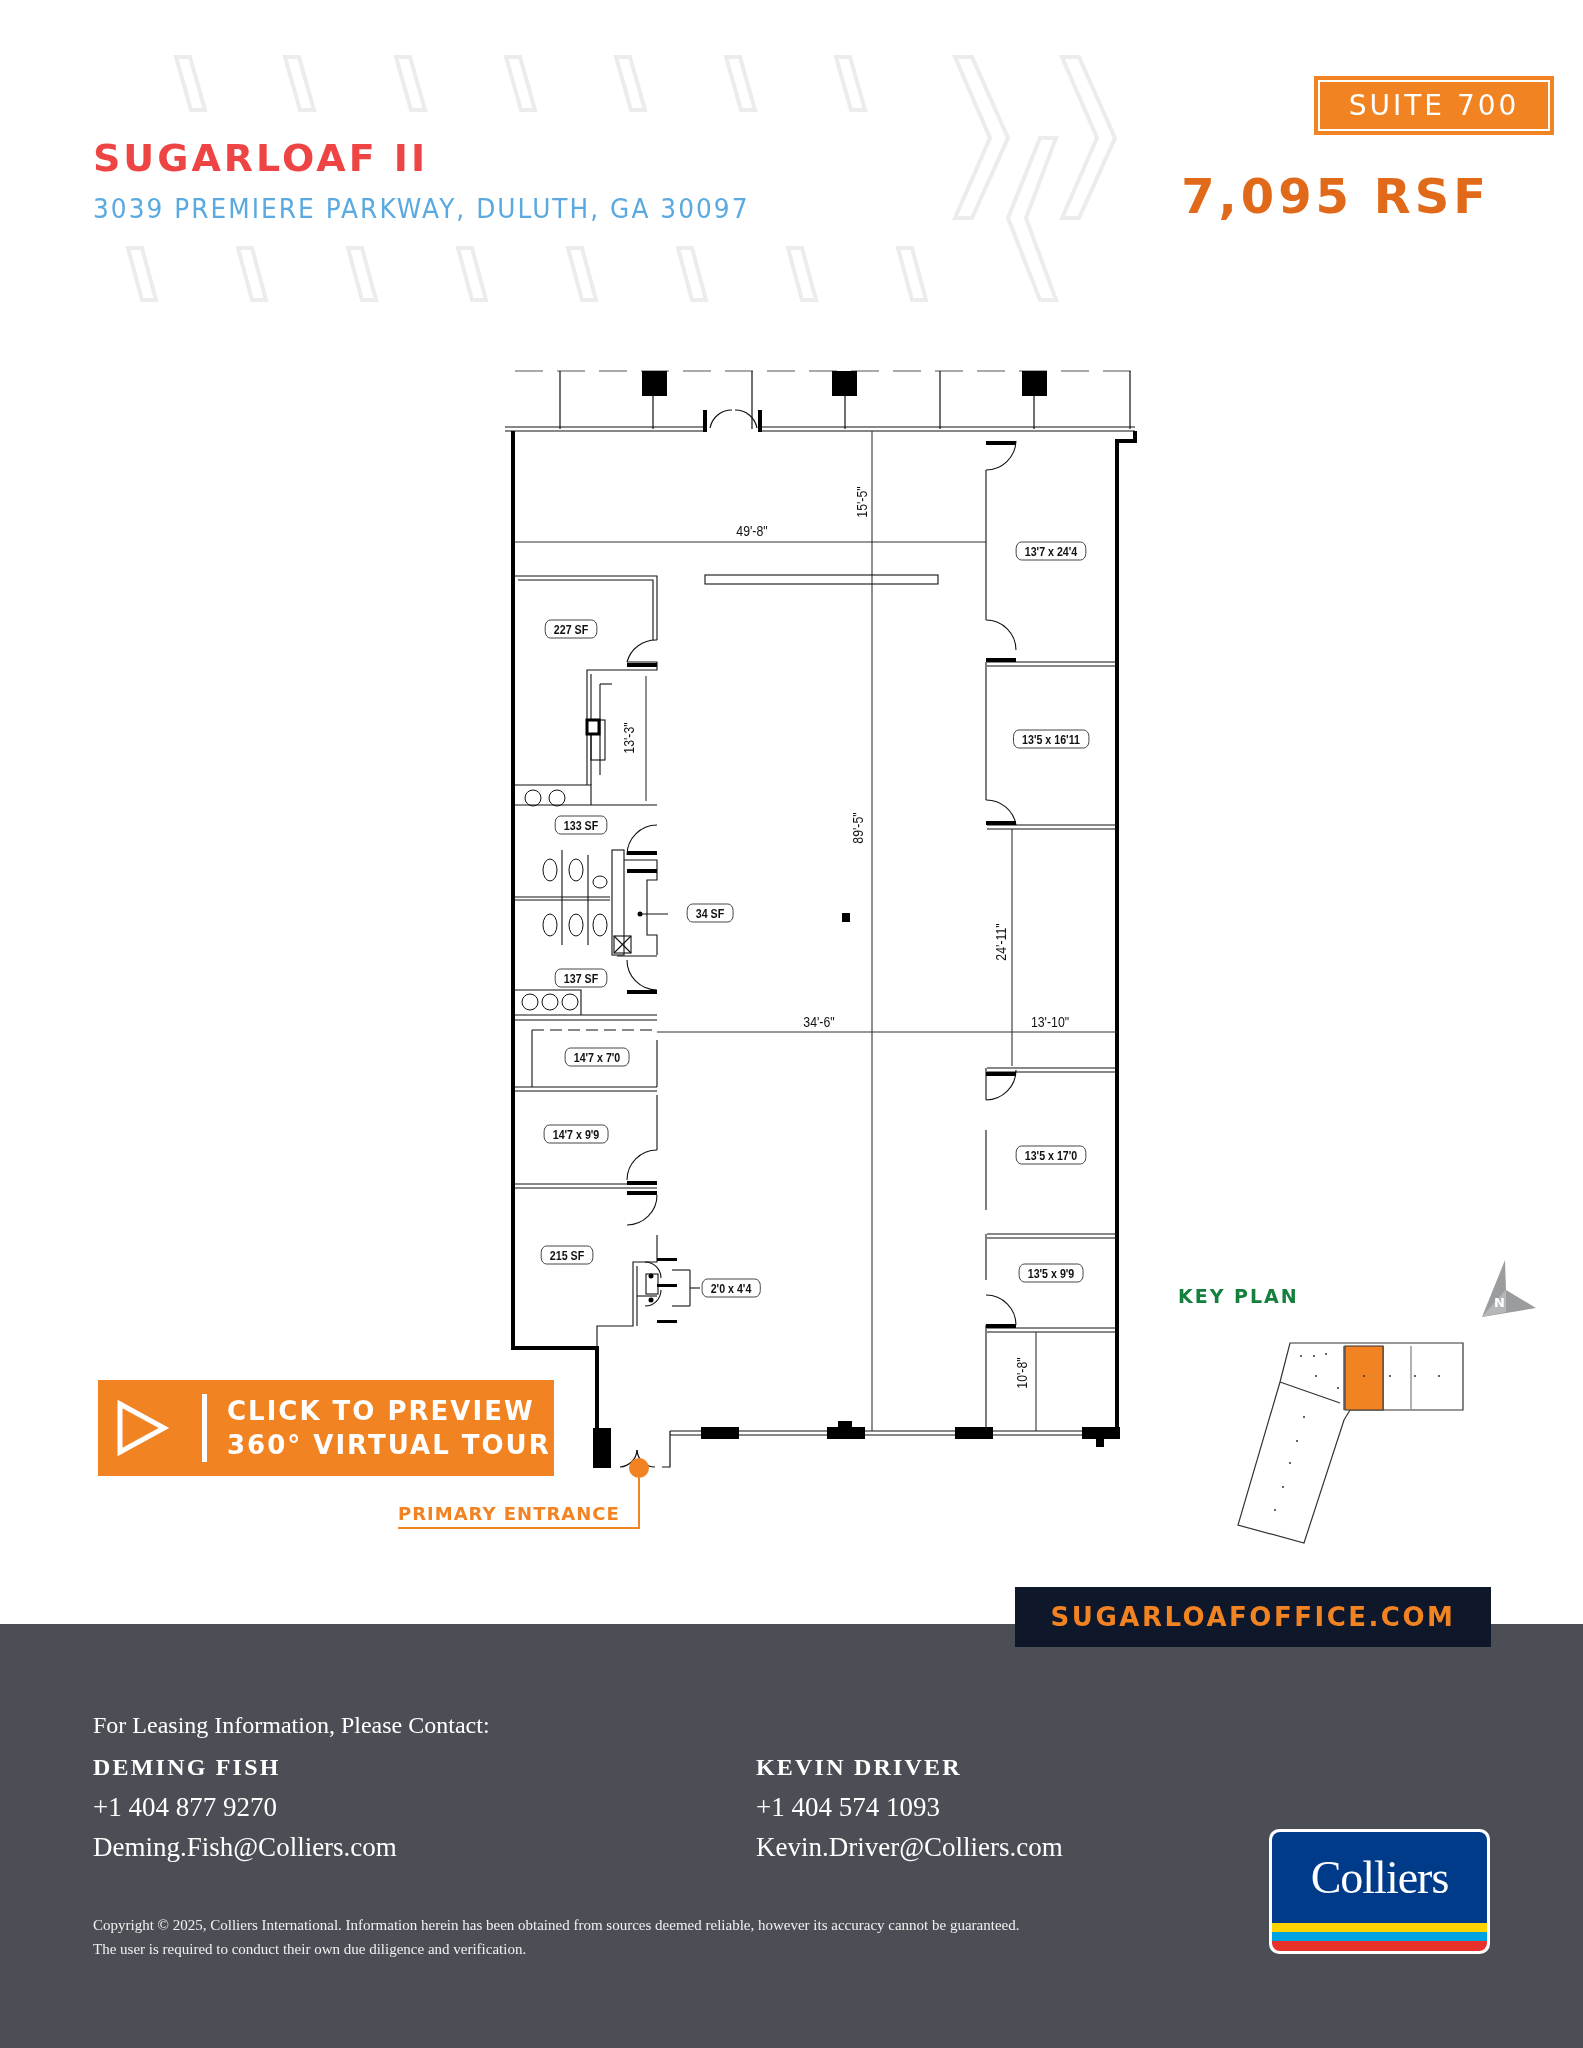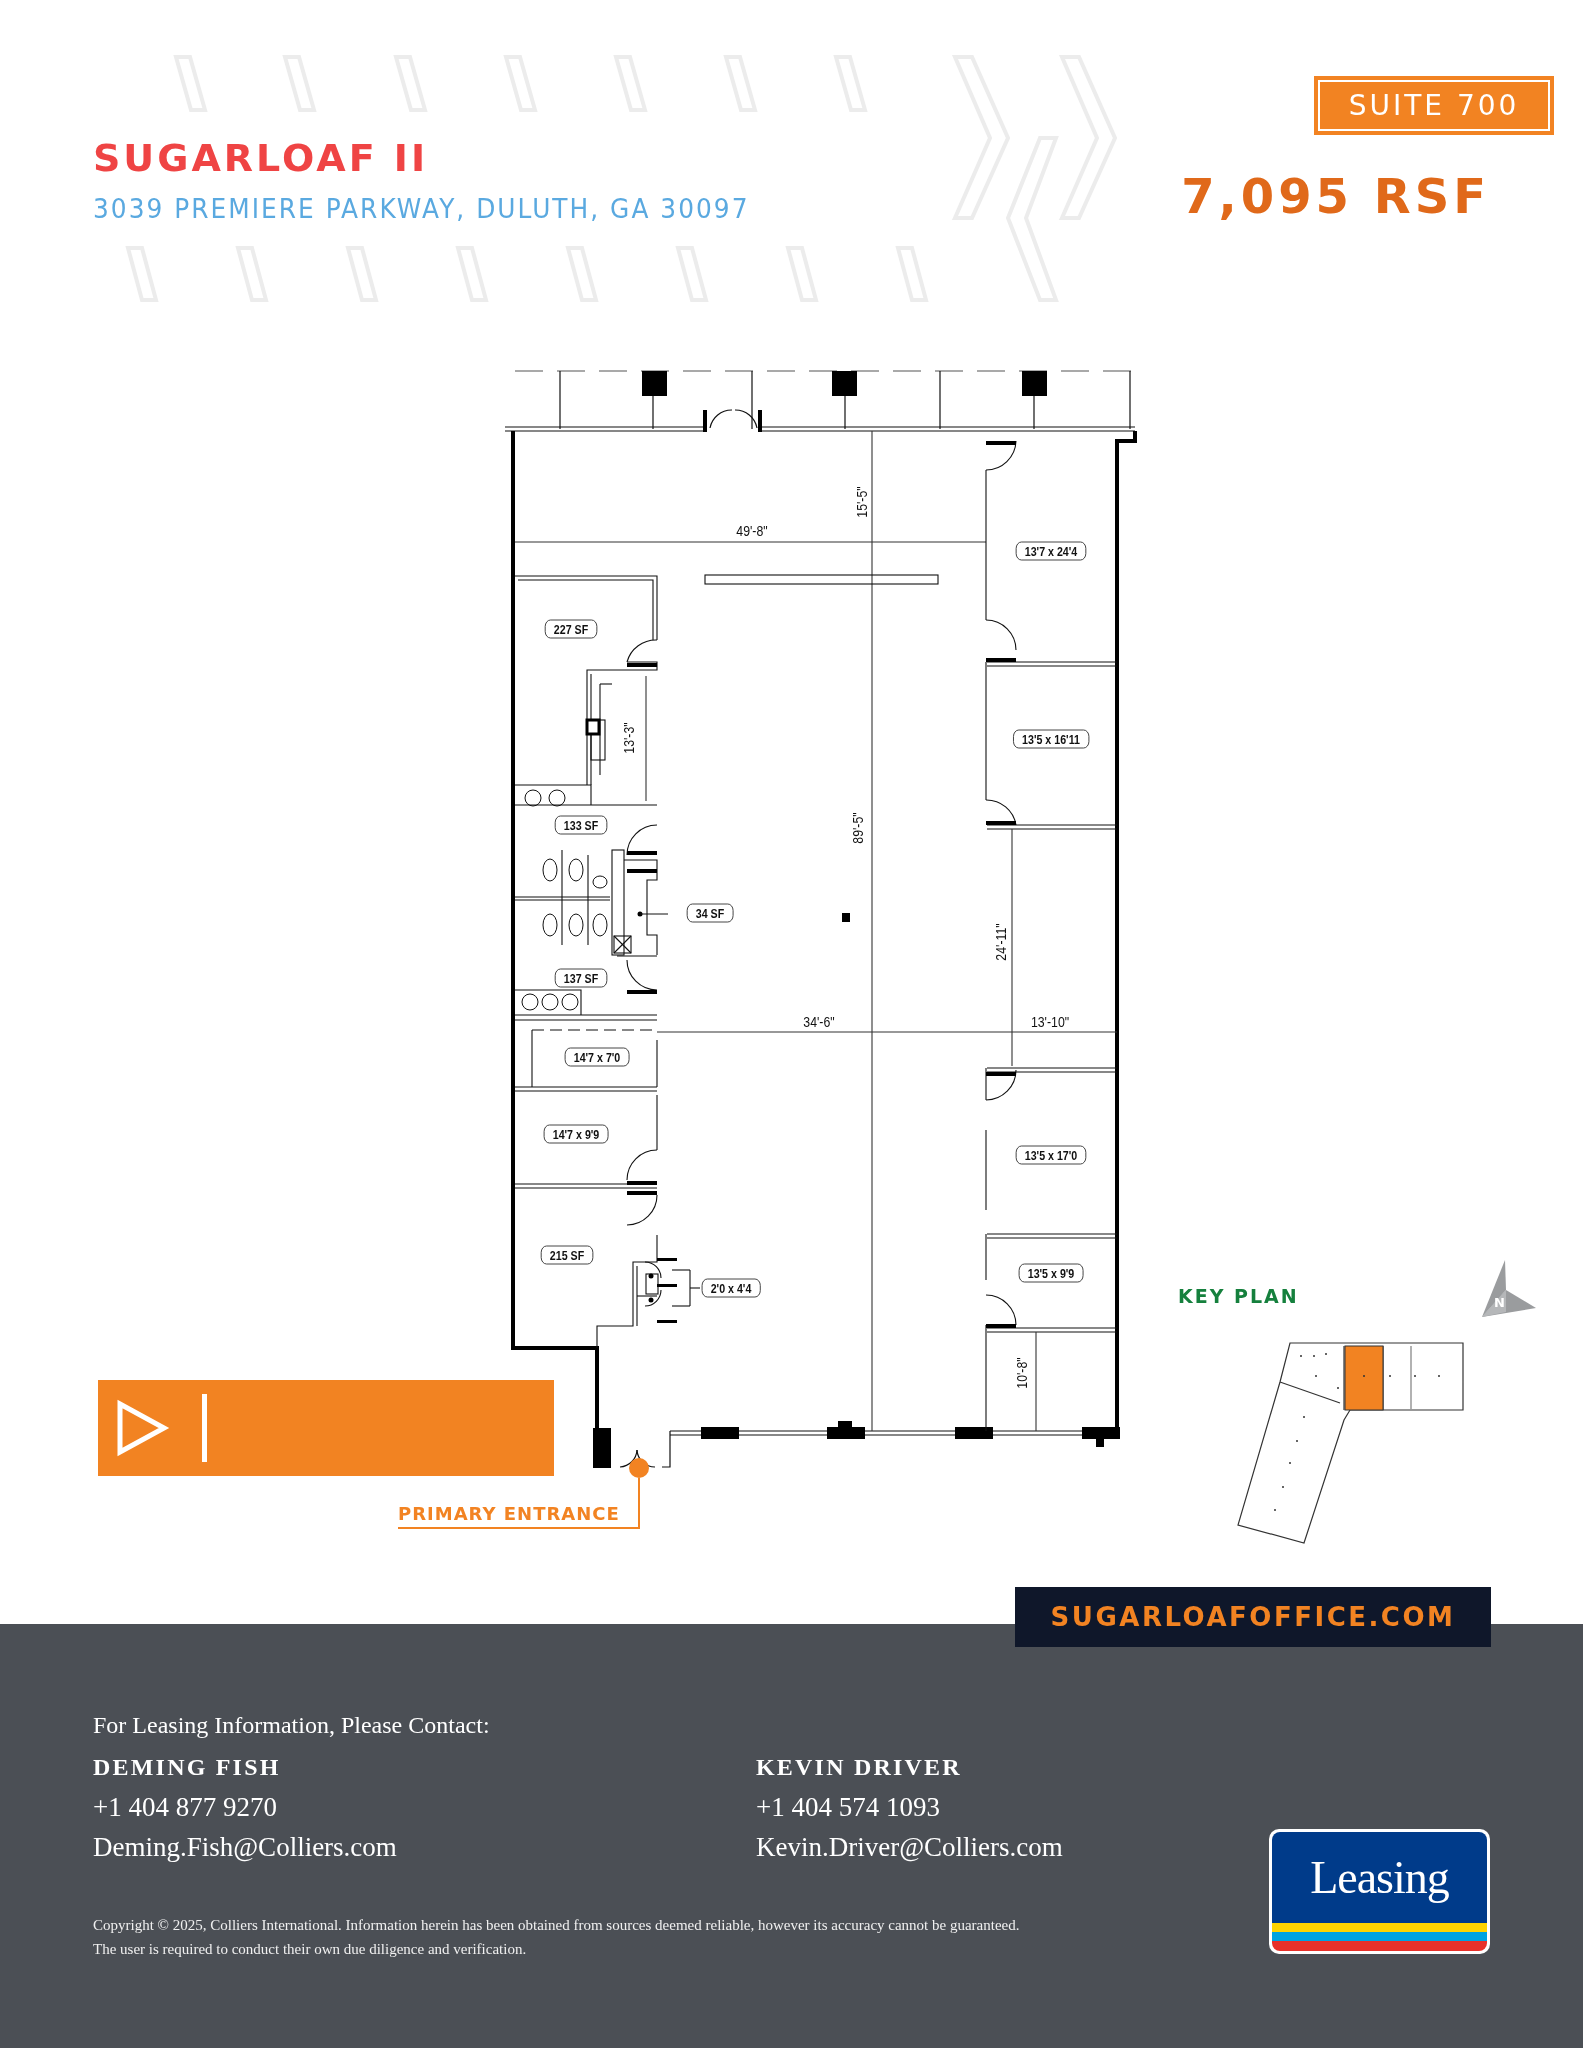--- a/index.html
+++ b/index.html
@@ -301,20 +301,24 @@
 <div class="dim" style="left:1050px;top:1021px;">13'-10"</div>
 <div class="dim v" style="left:1021px;top:1373px;">10'-8"</div>
 
 <div class="abs tour-btn">
   <div class="tour-play">
     <svg width="80" height="96" viewBox="0 0 80 96">
       <polygon points="22,24 66,48 22,72" fill="none" stroke="#fff" stroke-width="5" stroke-linejoin="miter"></polygon>
     </svg>
   </div>
   <div class="tour-sep"></div>
+  <div class="tour-text">
+    <div>CLICK TO PREVIEW</div>
+    <div>360° VIRTUAL TOUR</div>
+  </div>
 </div>
 <div class="abs entrance">PRIMARY ENTRANCE</div>
 
 <div class="abs keyplan-label">KEY PLAN</div>
 <svg id="keyplan" viewBox="0 0 400 300">
 
   <g>
     <polygon points="345,10 346,40 322,67" fill="#9a9c9e"></polygon>
     <polygon points="346,40 376,58 322,67" fill="#9a9c9e"></polygon>
     <polygon points="322,67 346,40 346,62" fill="#b5b7b9"></polygon>
@@ -362,18 +366,18 @@
 <div class="abs serif phone" style="left:756px;top:1792px;">+1 404 574 1093</div>
 <div class="abs serif email" style="left:756px;top:1832px;">Kevin.Driver@Colliers.com</div>
 
 <div class="abs serif copyright">
   <div>Copyright © 2025, Colliers International. Information herein has been obtained from sources deemed reliable, however its accuracy cannot be guaranteed.</div>
   <div>The user is required to conduct their own due diligence and verification.</div>
 </div>
 
 <div class="abs logo">
   <div class="logo-inner">
-    <div class="logo-blue">Leasing</div>
+    <div class="logo-blue">Colliers</div>
     <div class="logo-y"></div>
     <div class="logo-c"></div>
     <div class="logo-r"></div>
   </div>
 </div>
 
 </body></html>

